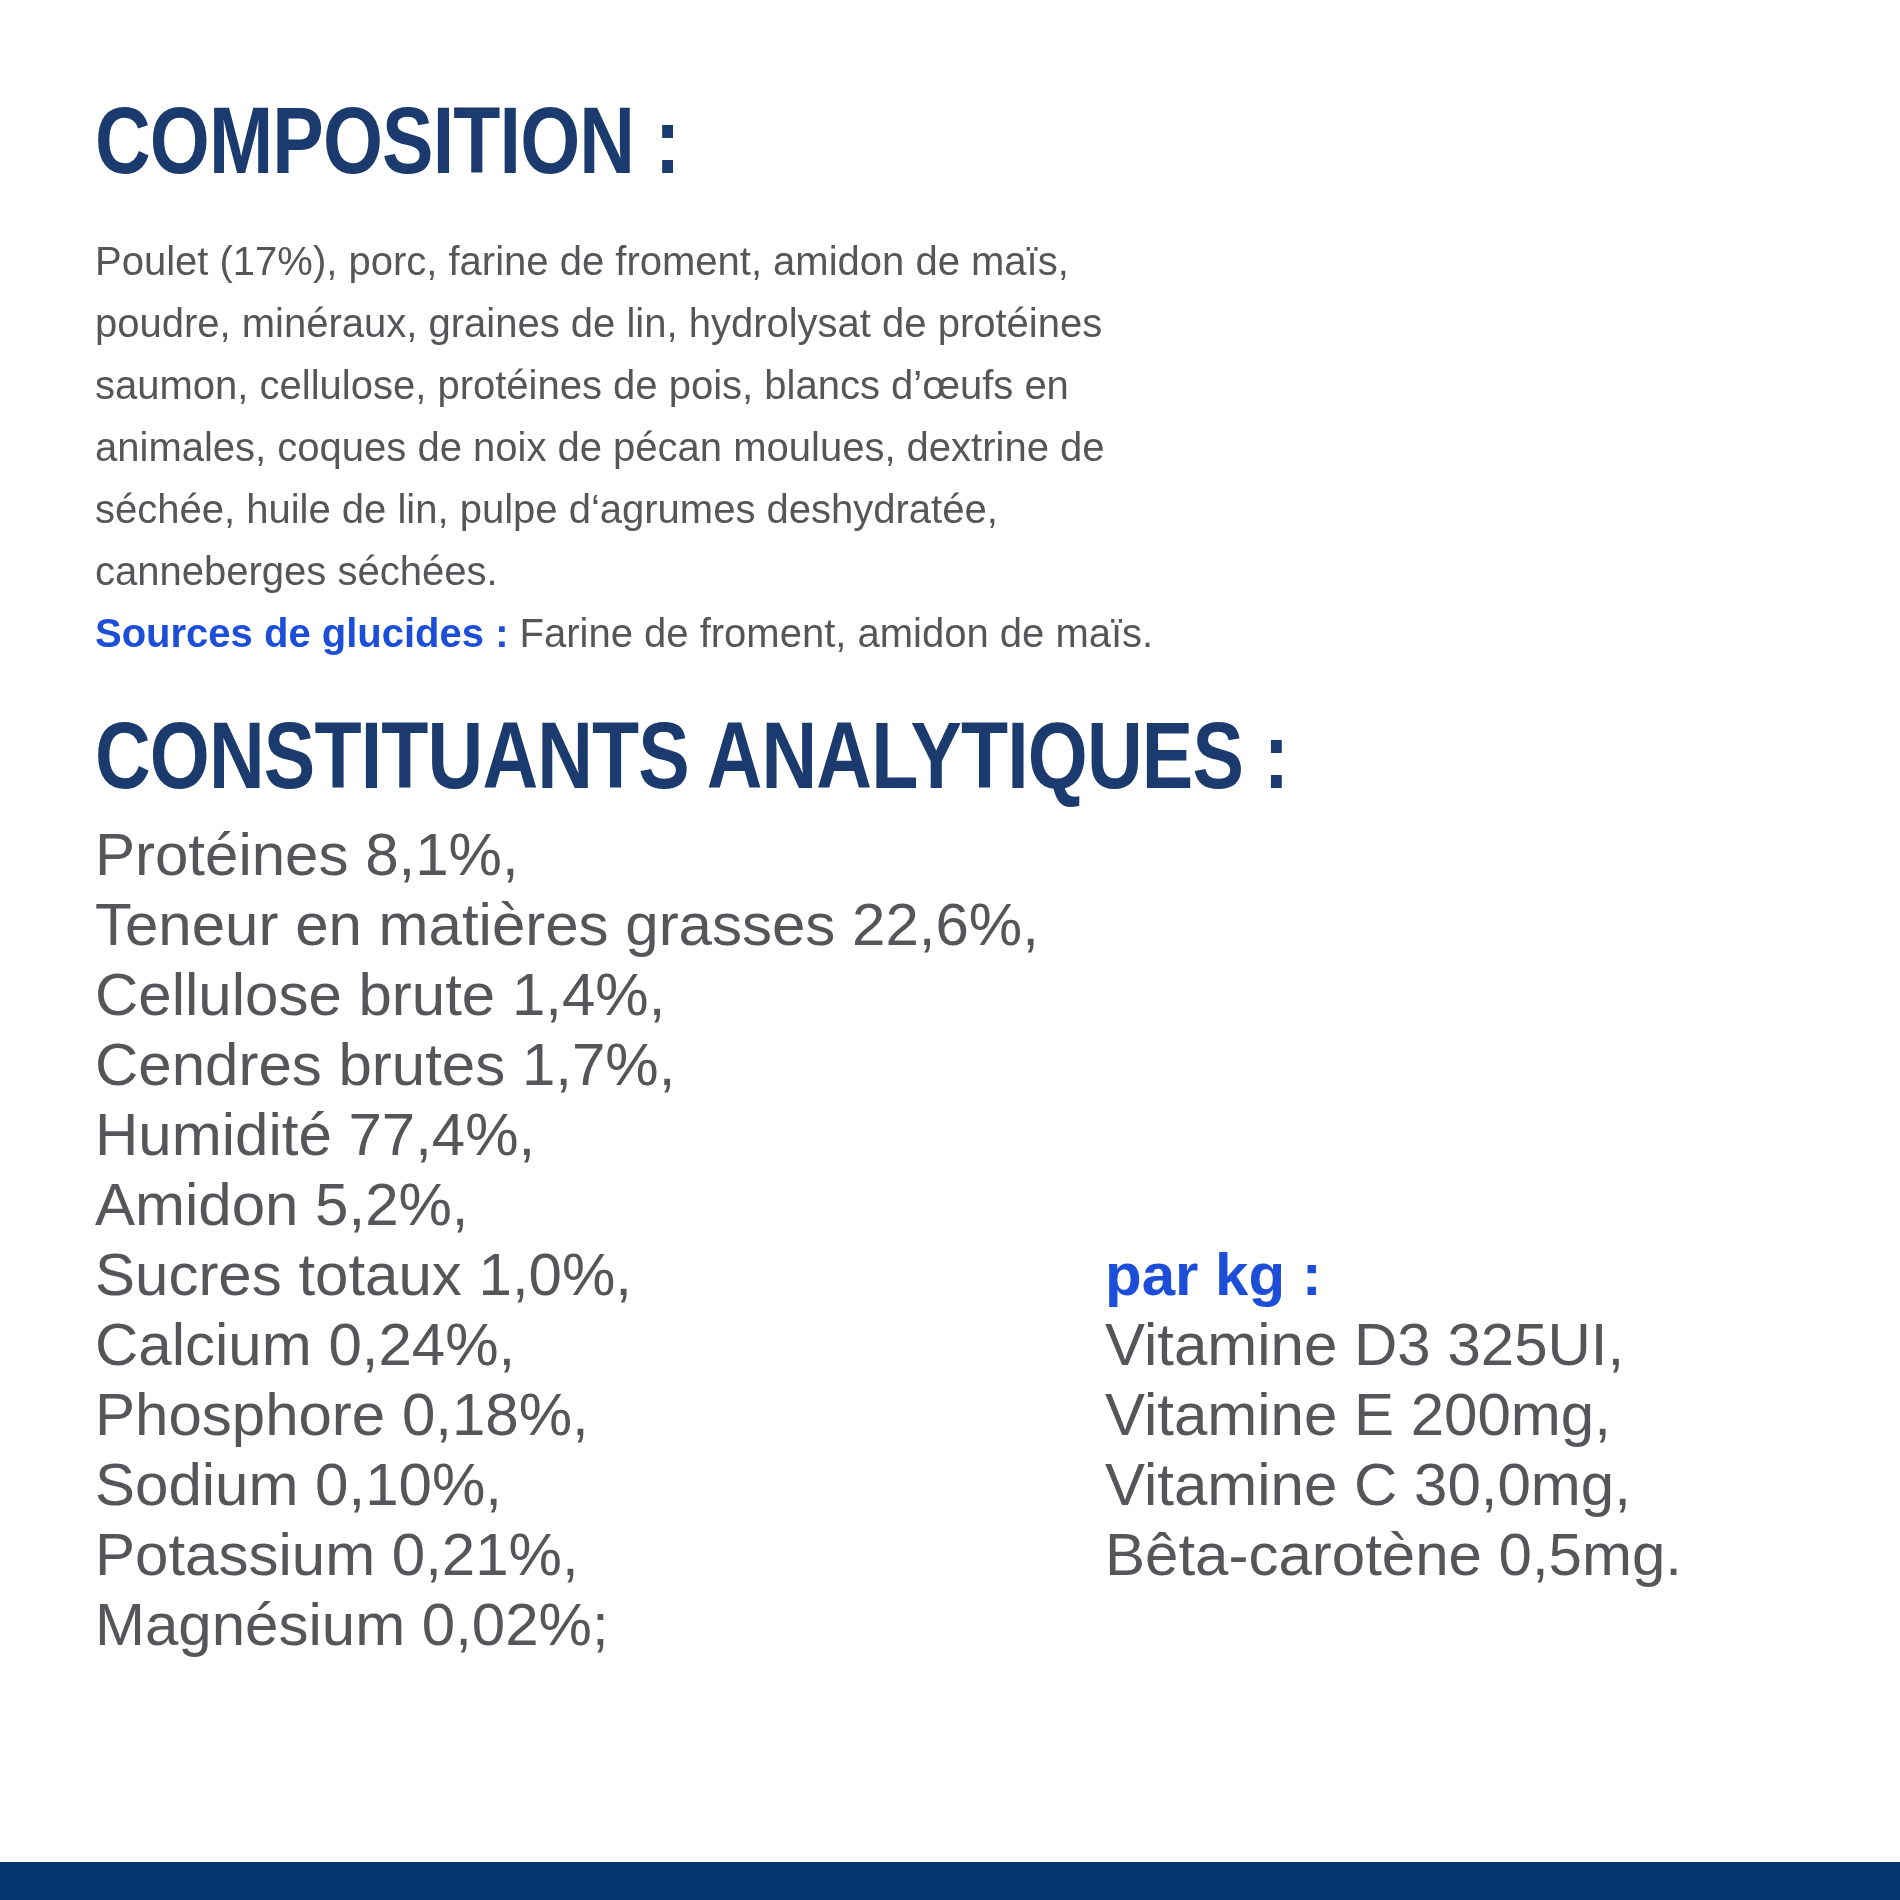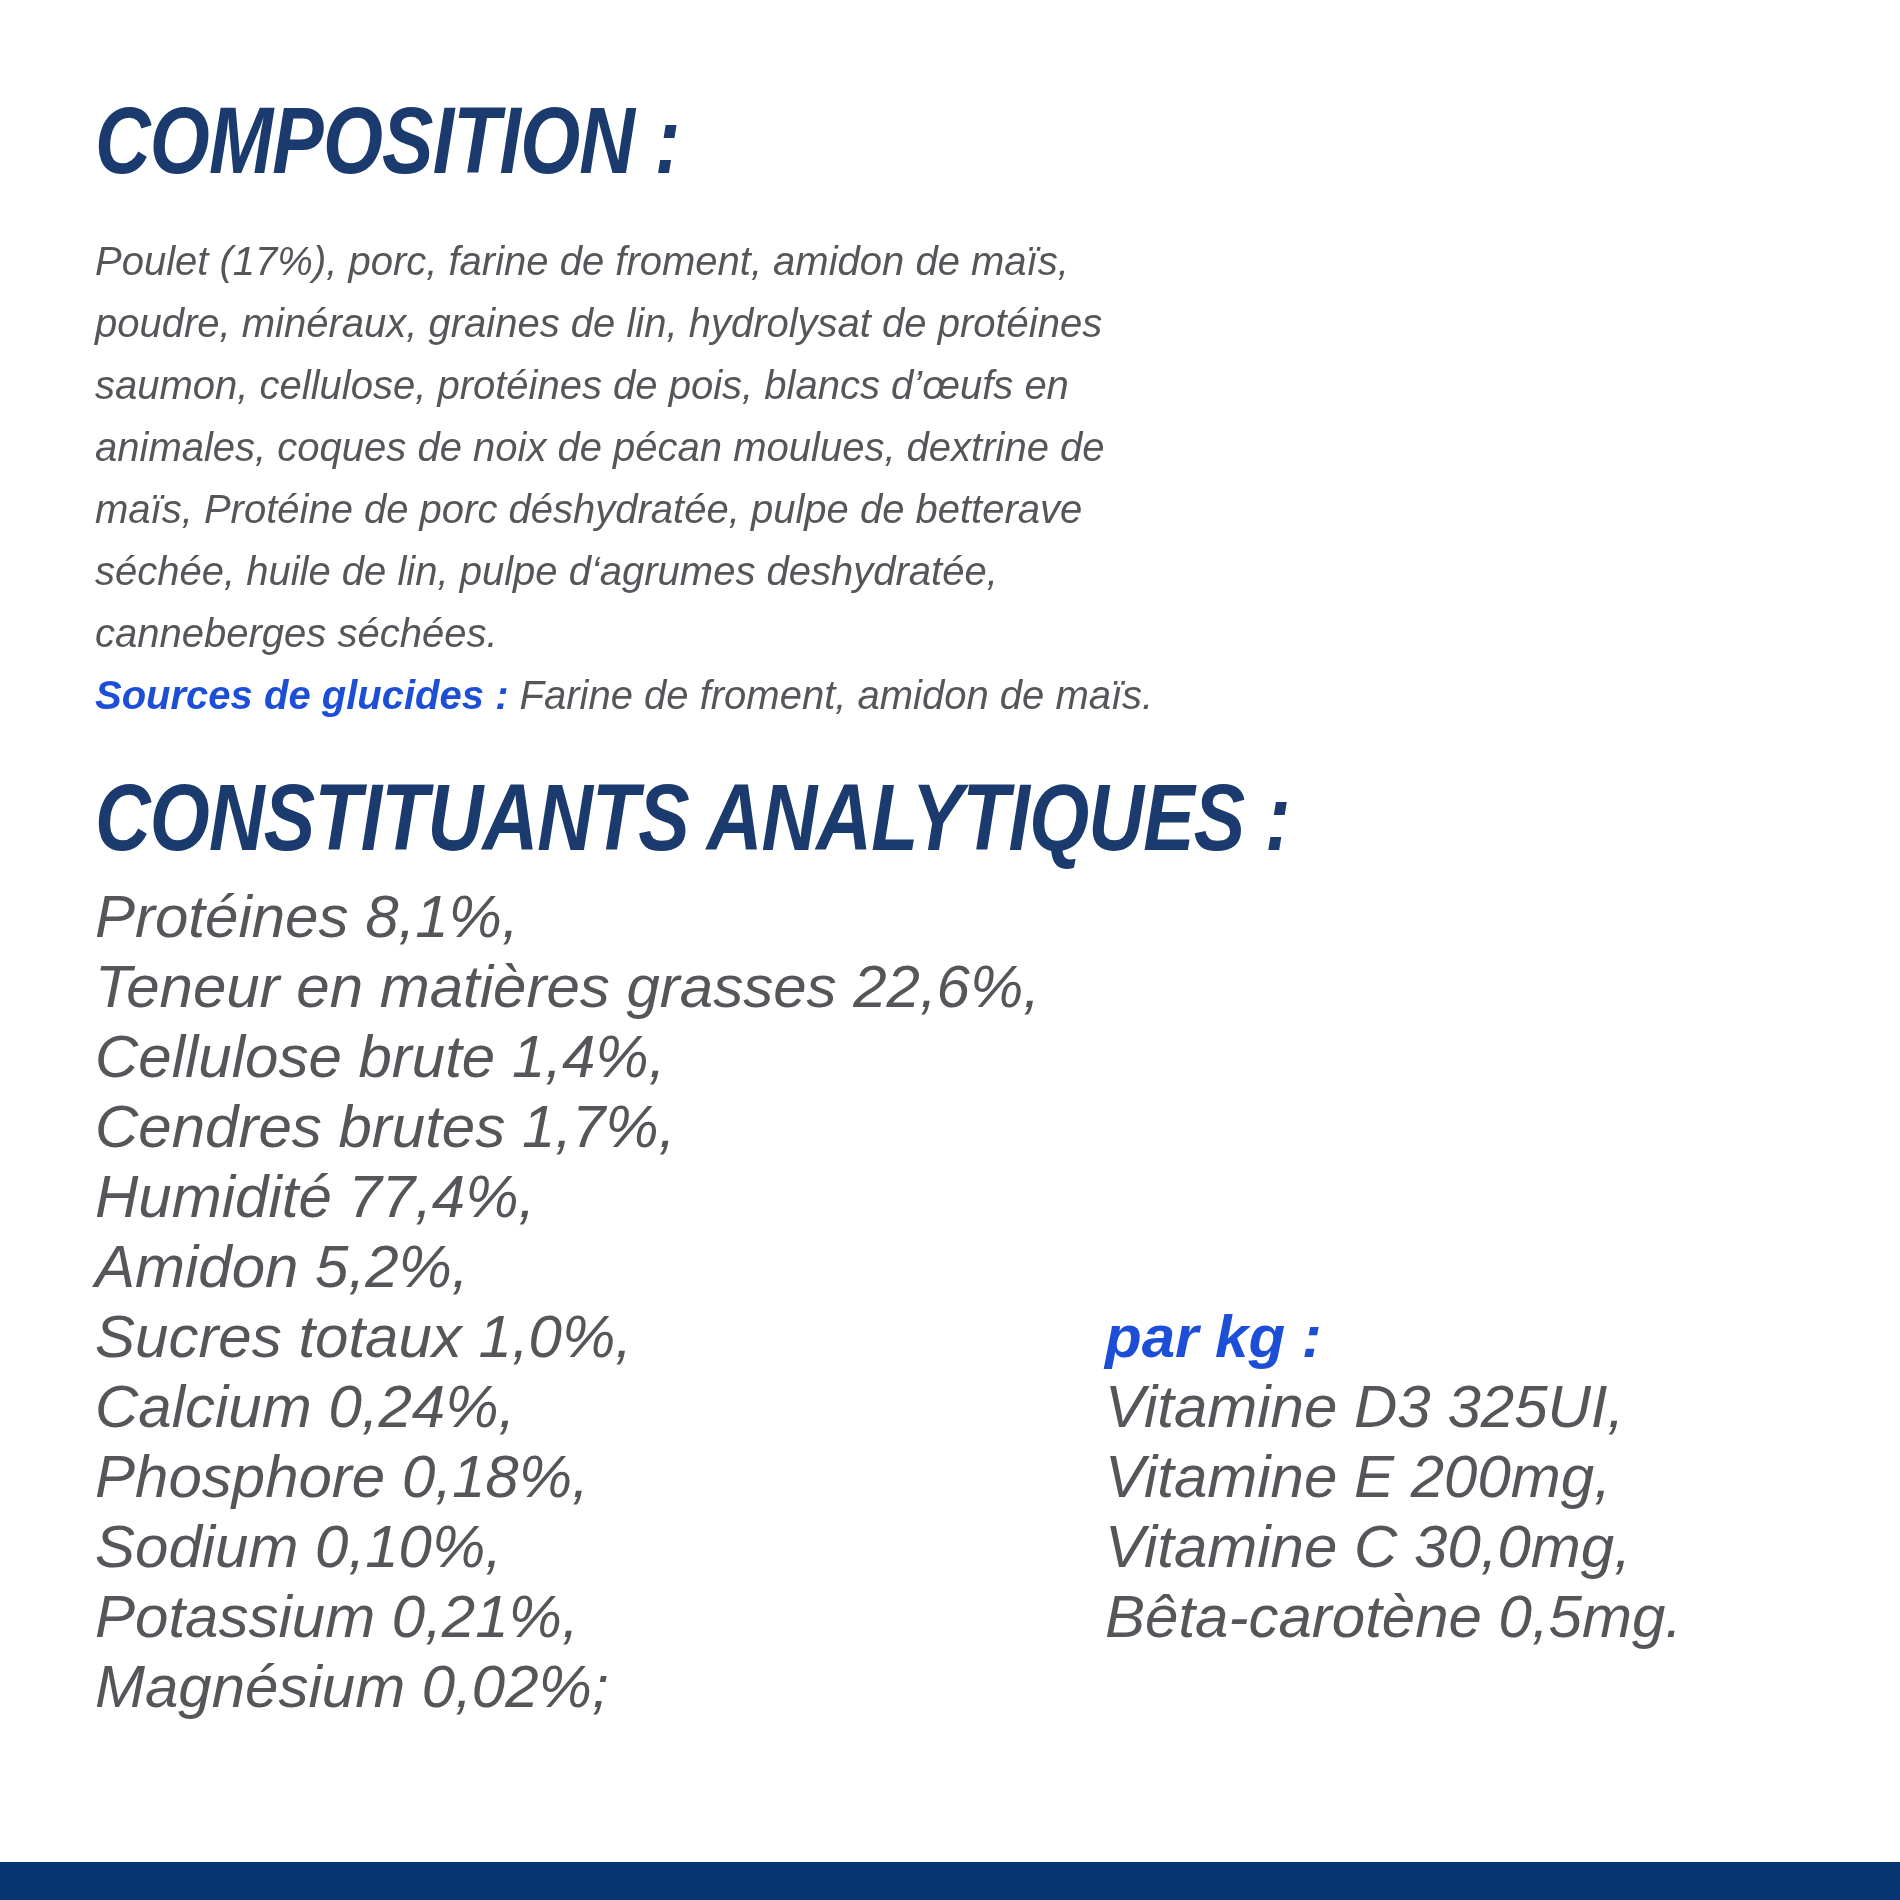--- a/index.html
+++ b/index.html
@@ -11,21 +11,20 @@
     position: relative;
     width: 1900px;
     height: 1900px;
     background: #ffffff;
     overflow: hidden;
     font-family: "Liberation Sans", sans-serif;
   }
   .content {
     padding-left: 95px;
     padding-right: 60px;
-    font-style: italic;
   }
   .section-heading {
     margin: 0;
     color: #1b3a6d;
     font-size: 94px;
     line-height: 94px;
     font-weight: 700;
     letter-spacing: -1px;
     transform: scaleX(0.82);
     transform-origin: left center;
@@ -91,21 +90,20 @@
 <div class="page">
   <div class="content">
 
     <h1 class="section-heading heading-composition">COMPOSITION :</h1>
 
     <div class="composition-paragraph">
       <div class="line">Poulet (17%), porc, farine de froment, amidon de maïs,</div>
       <div class="line">poudre, minéraux, graines de lin, hydrolysat de protéines</div>
       <div class="line">saumon, cellulose, protéines de pois, blancs d’œufs en</div>
       <div class="line">animales, coques de noix de pécan moulues, dextrine de</div>
-      <div class="line">maïs, Protéine de porc déshydratée, pulpe de betterave</div>
       <div class="line">séchée, huile de lin, pulpe d‘agrumes deshydratée,</div>
       <div class="line">canneberges séchées.</div>
       <div class="line"><span class="sources-label">Sources de glucides :</span><span> Farine de froment, amidon de maïs.</span></div>
     </div>
 
     <h1 class="section-heading heading-analytiques">CONSTITUANTS ANALYTIQUES :</h1>
 
     <div class="analytiques-columns">
       <div class="analytiques-left">
         <div class="line">Protéines 8,1%,</div>

